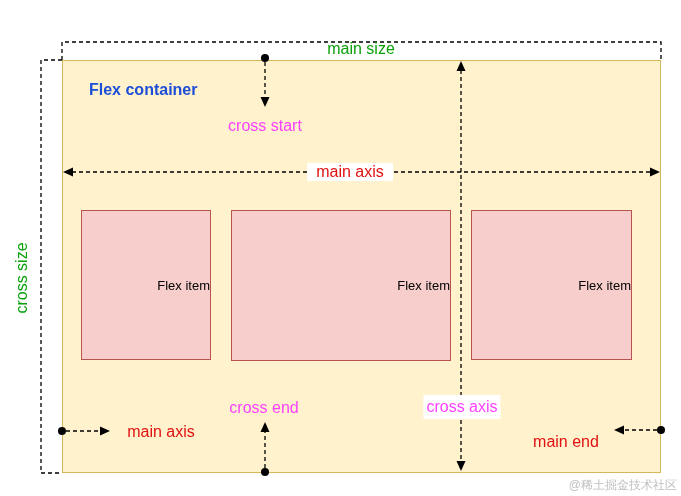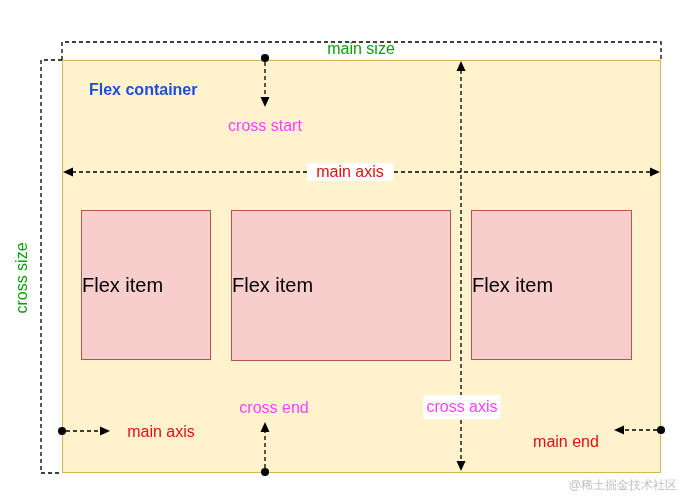--- a/index.html
+++ b/index.html
@@ -26,22 +26,22 @@
     box-sizing: border-box;
     z-index: 1;
   }
   .flex-item {
     position: absolute;
     background: var(--item-fill);
     border: 1.3px solid var(--item-border);
     box-sizing: border-box;
     display: flex;
     align-items: center;
-    justify-content: flex-start;
-    font-size: 20px;
+    justify-content: flex-end;
+    font-size: 13px;
     color: #000000;
     z-index: 3;
   }
   .item1 { left: 81px;  top: 210px; width: 130px; height: 150px; }
   .item2 { left: 231px; top: 210px; width: 220px; height: 151px; }
   .item3 { left: 471px; top: 210px; width: 161px; height: 150px; }
 
   svg.overlay {
     position: absolute;
     left: 0;
@@ -73,21 +73,21 @@
   .label.main-size   { left: 361px; top: 21px;  color: var(--green); margin-top: 28px; }
   .label.cross-size  { left: 22px;  top: 278px; color: var(--green);
                        transform: translate(-50%, -50%) rotate(-90deg); }
   .label.container-label { left: 89px; top: 90px; color: #1d4ed8;
                        transform: translate(0, -50%); font-weight: bold; }
   .label.cross-start { left: 265px; top: 126px; color: var(--magenta); }
   .label.main-axis   { left: 350px; top: 172px; color: var(--red);
                        background: var(--label-bg); padding: 0 9px; text-align: center; }
   .label.cross-axis  { left: 462px; top: 407px; color: var(--magenta);
                        background: var(--label-bg); padding: 3px 3px; }
-  .label.cross-end   { left: 274px; top: 408px; color: var(--magenta); }
+  .label.cross-end   { left: 264px; top: 408px; color: var(--magenta); }
   .label.main-start  { left: 161px; top: 432px; color: var(--red); }
   .label.main-end    { left: 566px; top: 442px; color: var(--red); }
 
   .watermark {
     position: absolute;
     right: 4px;
     top: 477px;
     font-size: 12px;
     color: var(--watermark);
     z-index: 4;

